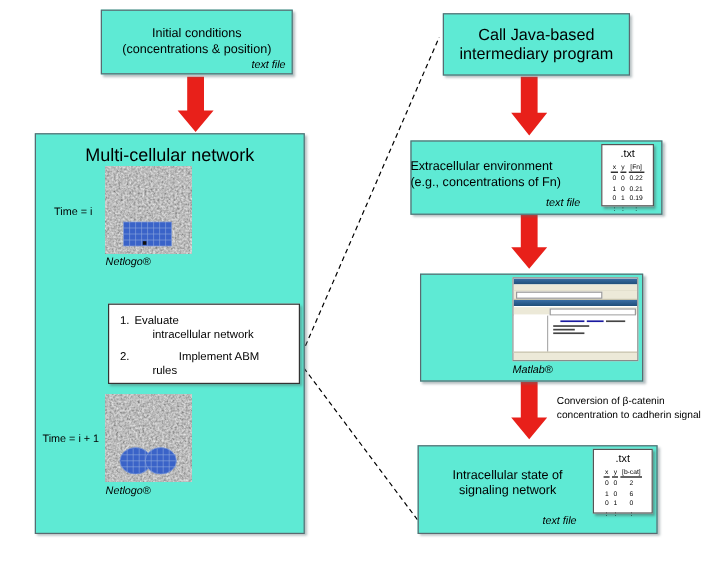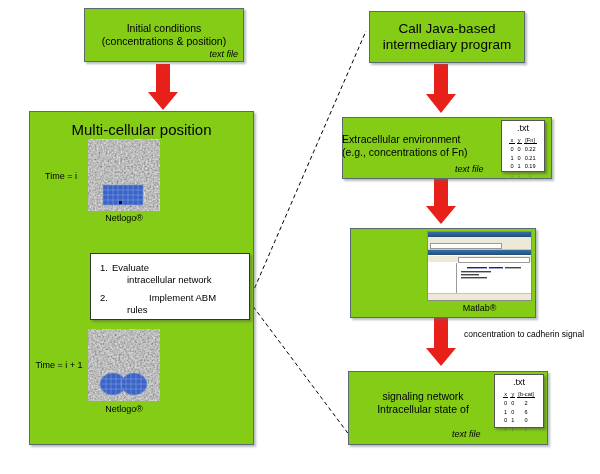--- a/index.html
+++ b/index.html
@@ -1,27 +1,27 @@
 <!DOCTYPE html>
 <html><head>
 <meta charset="utf-8">
 <style>
   html,body{margin:0;padding:0;background:#ffffff;}
   body{width:600px;height:474px;position:relative;overflow:hidden;
        font-family:"Liberation Sans","DejaVu Sans",sans-serif;color:#000;}
   #canvas{position:absolute;left:0;top:0;width:600px;height:474px;}
-  .box{position:absolute;background:#84cc16;border:1px solid #5a6a70;
+  .box{position:absolute;background:#5eead4;border:1px solid #5a6a70;
        box-sizing:border-box;box-shadow:2px 2px 2px rgba(90,110,115,.45);}
   .ctr{display:flex;flex-direction:column;align-items:center;justify-content:center;
        text-align:center;}
   .ttl{font-size:10.5px;line-height:13px;}
   .big{font-size:15px;line-height:18px;}
   .med{font-size:13.5px;line-height:16px;}
   .tf{position:absolute;right:5px;bottom:2px;font-style:italic;font-size:9px;}
-  .cap{font-size:9px;text-align:center;}
+  .cap{font-style:italic;font-size:9px;text-align:left;}
   .lbl{position:absolute;font-size:9px;line-height:11px;text-align:center;}
   .note{position:absolute;font-size:8.5px;line-height:11px;text-align:left;}
   .wbox{position:absolute;background:#fff;border:1px solid #333;box-sizing:border-box;
         box-shadow:2px 2px 2px rgba(80,80,80,.4);}
   .li{position:absolute;font-size:9.5px;line-height:12px;}
   .num{position:absolute;font-size:9.5px;}
   .txtcard{position:absolute;background:#fff;border:1px solid #555;box-sizing:border-box;
            box-shadow:2px 2px 2px rgba(70,70,70,.45);}
   .txtcard .hdr{text-align:center;font-size:9px;padding-top:2px;}
   .tbl{font-size:5.6px;line-height:6.4px;margin:2px auto 0;width:max-content;
@@ -74,21 +74,21 @@
 
   <div class="box ctr" style="left:84px;top:8px;width:160px;height:54px;">
     <div class="ttl">Initial conditions</div>
     <div class="ttl">(concentrations &amp; position)</div>
     <div class="tf">text file</div>
   </div>
 
   <div class="box" style="left:29px;top:111px;width:225px;height:334px;">
   </div>
 
-  <div class="big" style="position:absolute;left:29px;top:121px;width:225px;text-align:center;">Multi-cellular position</div>
+  <div class="big" style="position:absolute;left:29px;top:121px;width:225px;text-align:center;">Multi-cellular network</div>
 
   <div class="nl" style="left:88px;top:139px;width:72px;height:72px;background:#ffffff;">
     <svg width="72" height="72" viewBox="0 0 72 72" style="position:absolute;left:0;top:0;">
       <defs>
         <filter id="nz1" x="0" y="0" width="100%" height="100%">
           <feTurbulence type="fractalNoise" baseFrequency="0.55" numOctaves="2" seed="7"></feTurbulence>
           <feColorMatrix type="saturate" values="0"></feColorMatrix>
           <feComponentTransfer>
               <feFuncA type="discrete" tableValues="1"></feFuncA>
             </feComponentTransfer>
@@ -232,27 +232,28 @@
         <rect x="2" y="9" width="18" height="1.4" fill="#444"></rect>
         <rect x="2" y="12" width="26" height="1.4" fill="#444"></rect>
       </g>
     </svg>
     <div style="position:absolute;left:0;bottom:0;width:100%;height:6px;background:#ece9d8;
                 border-top:1px solid #c8c4ae;"></div>
   </div>
   <div class="cap" style="position:absolute;left:427px;top:303px;width:105px;">Matlab®</div>
 
   <div class="note" style="left:464px;top:329px;width:135px;">
+    <div>Conversion of β-catenin</div>
     <div>concentration to cadherin signal</div>
   </div>
 
   <div class="box" style="left:348px;top:371px;width:200px;height:74px;"></div>
   <div style="position:absolute;left:348px;top:390px;width:150px;text-align:center;">
+    <div class="ttl">Intracellular state of</div>
     <div class="ttl">signaling network</div>
-    <div class="ttl">Intracellular state of</div>
   </div>
   <div class="tf" style="left:452px;top:429px;right:auto;bottom:auto;">text file</div>
   <div class="txtcard" style="left:494px;top:374px;width:50px;height:54px;">
     <div class="hdr">.txt</div>
     <table class="tbl">
       <tbody>
           <tr class="head">
             <td>x</td>
             <td>y</td>
             <td>[b-cat]</td>

